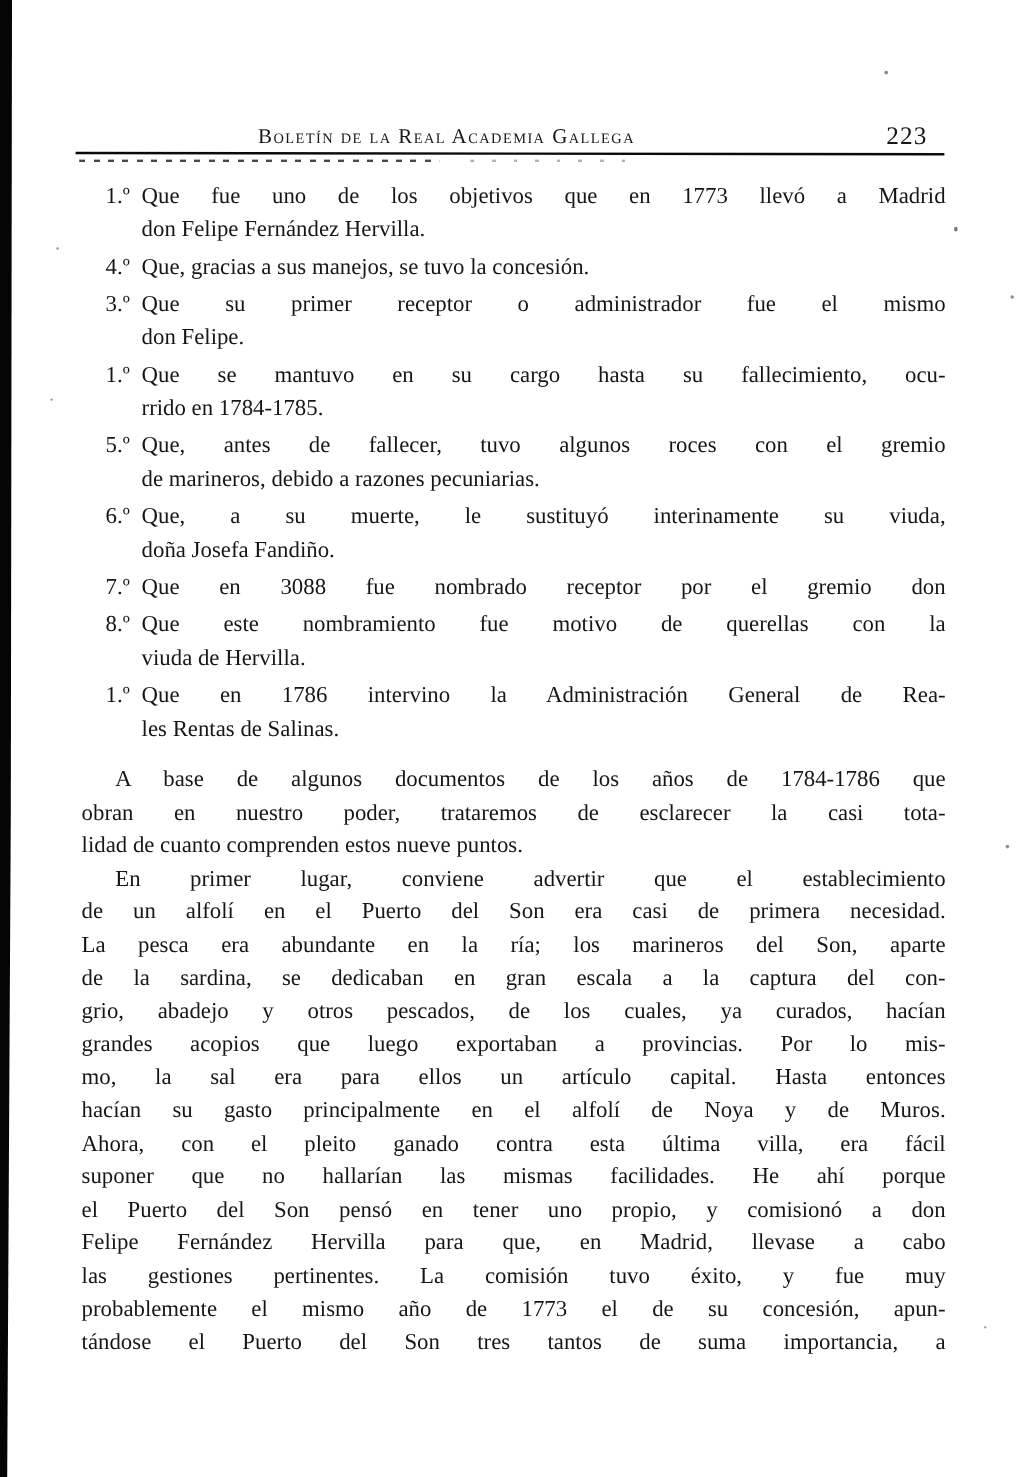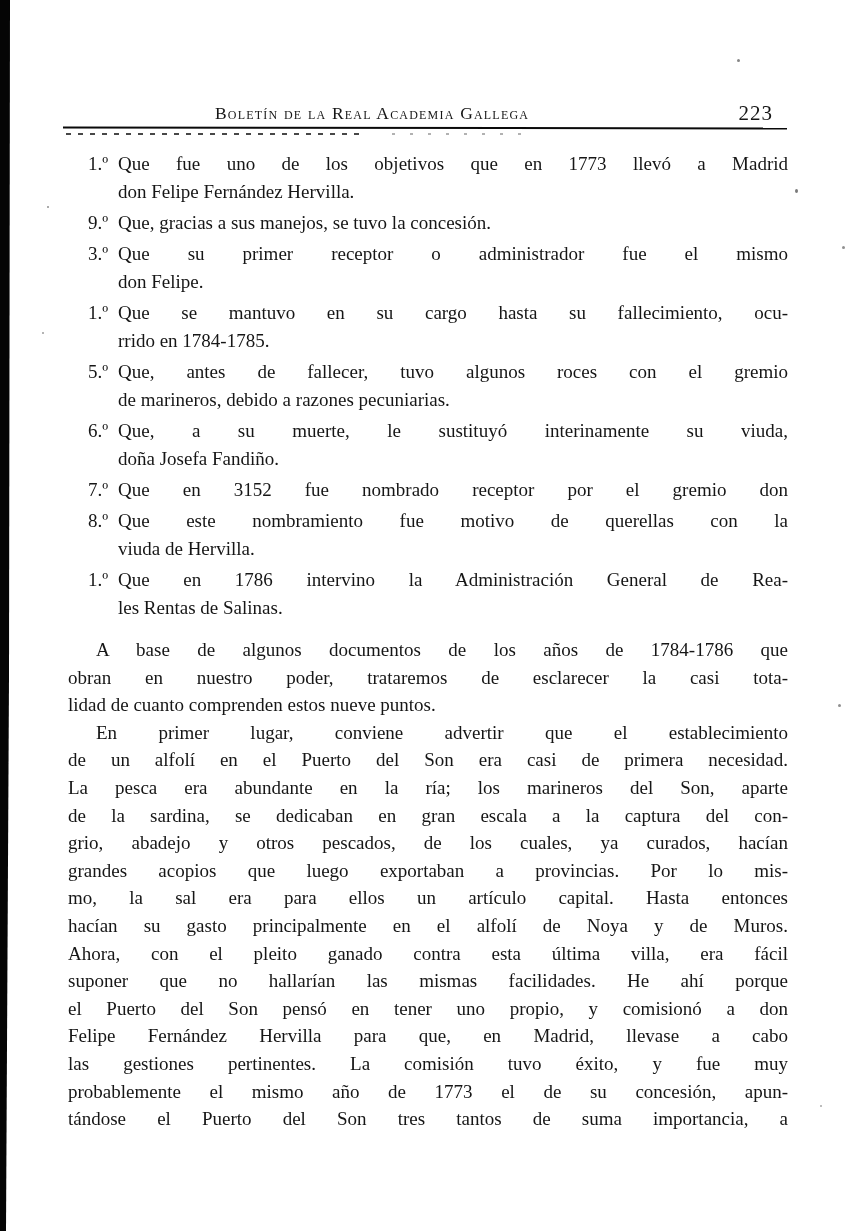--- a/index.html
+++ b/index.html
@@ -69,21 +69,21 @@
   <div class="content">
     <div class="numbered-list">
         <div class="li">
           <div class="num">1.º</div>
           <div class="li-body">
             <div class="line jl">Que fue uno de los objetivos que en 1773 llevó a Madrid</div>
             <div class="line">don Felipe Fernández Hervilla.</div>
           </div>
         </div>
         <div class="li">
-          <div class="num">9.º</div>
+          <div class="num">4.º</div>
           <div class="li-body">
             <div class="line">Que, gracias a sus manejos, se tuvo la concesión.</div>
           </div>
         </div>
         <div class="li">
           <div class="num">3.º</div>
           <div class="li-body">
             <div class="line jl">Que su primer receptor o administrador fue el mismo</div>
             <div class="line">don Felipe.</div>
           </div>
@@ -105,21 +105,21 @@
         <div class="li">
           <div class="num">6.º</div>
           <div class="li-body">
             <div class="line jl">Que, a su muerte, le sustituyó interinamente su viuda,</div>
             <div class="line">doña Josefa Fandiño.</div>
           </div>
         </div>
         <div class="li">
           <div class="num">7.º</div>
           <div class="li-body">
-            <div class="line jl">Que en 3152 fue nombrado receptor por el gremio don</div>
+            <div class="line jl">Que en 3088 fue nombrado receptor por el gremio don</div>
           </div>
         </div>
         <div class="li">
           <div class="num">8.º</div>
           <div class="li-body">
             <div class="line jl">Que este nombramiento fue motivo de querellas con la</div>
             <div class="line">viuda de Hervilla.</div>
           </div>
         </div>
         <div class="li">

